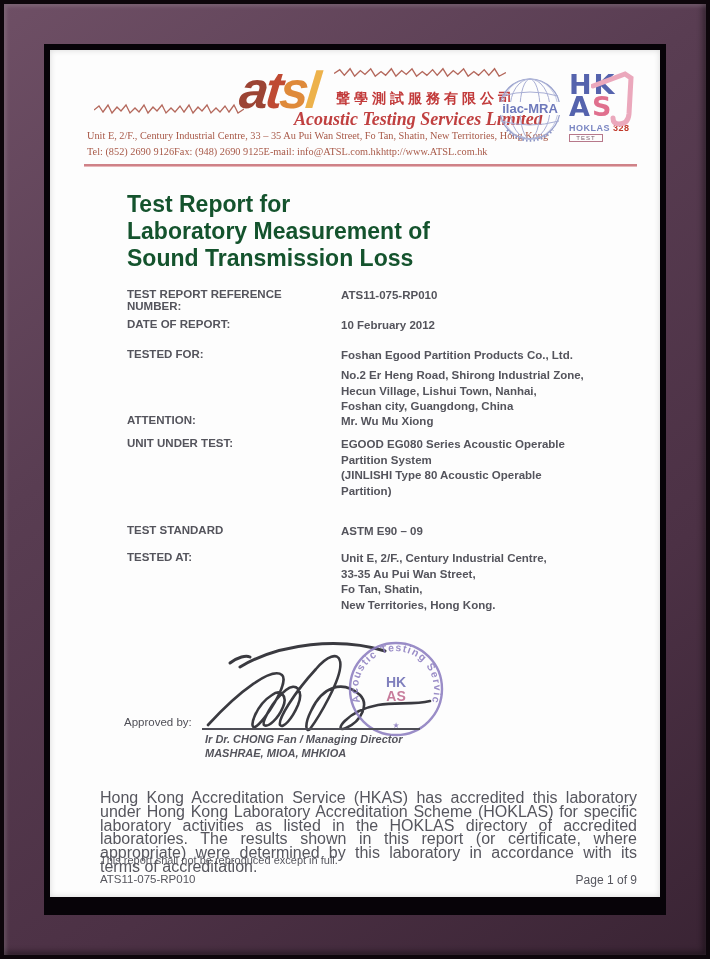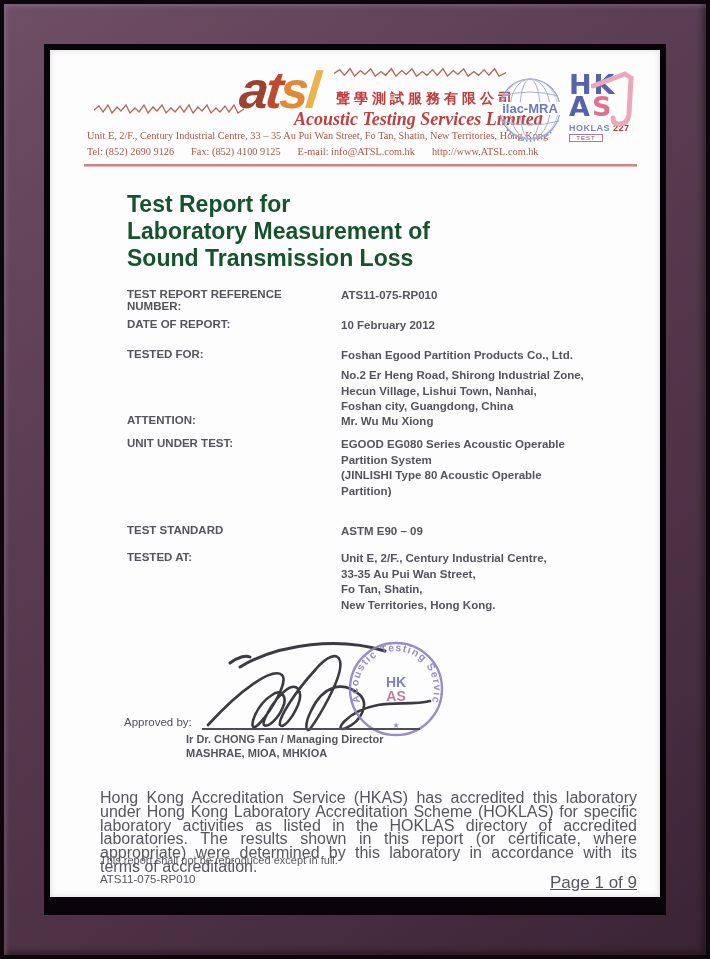--- a/index.html
+++ b/index.html
@@ -19,21 +19,21 @@
     font-size:52px;letter-spacing:-3px;transform:skewX(-6deg);line-height:1;}
   .atsl-logo .c0{color:#9c4434}.atsl-logo .c1{color:#bf4a33}
   .atsl-logo .c2{color:#df8a3a}.atsl-logo .c3{color:#edb24b}
   .company-cn{position:absolute;left:286px;top:40px;font-size:14px;font-weight:bold;
     color:#c23b3b;letter-spacing:4px;white-space:nowrap;}
   .company-en{position:absolute;left:244px;top:59px;font-family:"Liberation Serif",serif;
     font-style:italic;font-weight:bold;font-size:18px;color:#c04040;white-space:nowrap;}
   .hq-address{position:absolute;left:37px;top:80px;font-size:10.3px;color:#a85948;
     font-family:"Liberation Serif",serif;white-space:nowrap;}
   .hq-contact{position:absolute;left:37px;top:96px;font-size:10.3px;color:#a85948;
-    font-family:"Liberation Serif",serif;display:flex;gap:17px;white-space:nowrap;}
+    font-family:"Liberation Serif",serif;display:flex;white-space:nowrap;}
   .ilac-logo{position:absolute;left:447px;top:26px;}
   .hkas-logo{position:absolute;left:519px;top:24px;width:72px;}
   .hkas-letters{position:relative;color:#5563ad;font-weight:bold;font-size:27px;
     line-height:22px;letter-spacing:2px;font-family:"DejaVu Sans",sans-serif;}
   .hkas-letters .s-pink{color:#e0708e;}
   .hkas-swoosh{position:absolute;left:22px;top:-4px;}
   .hoklas-line{margin-top:5px;font-size:9px;font-weight:bold;color:#7a86c2;letter-spacing:.5px;}
   .hoklas-line .num{color:#c0392b;}
   .test-box{margin-top:1px;width:30px;border:1px solid #b7788a;font-size:6px;color:#7a5a6a;
     text-align:center;letter-spacing:1px;padding:0 1px;}
@@ -48,30 +48,30 @@
   .frow{position:absolute;left:77px;width:512px;font-size:11.5px;font-weight:bold;color:#54545c;}
   .flabel{position:absolute;left:0;top:0;width:205px;}
   .fvalue{position:absolute;left:214px;top:0;width:281px;white-space:pre-line;line-height:15.5px;}
   .r0{top:238px}.r1{top:268px}.r2{top:298px}.r3{top:318px}
   .r4{top:364px}.r5{top:387px}.r6{top:474px}.r7{top:501px}
 
   
   .approved-label{position:absolute;left:74px;top:666px;font-size:11.5px;color:#4f4f57;}
   .sig-scrawl{position:absolute;left:150px;top:585px;}
   .sig-line{position:absolute;left:152px;top:678px;width:218px;border-top:2px solid #4d4d55;}
-  .signer-block{position:absolute;left:136px;top:683px;font-size:11px;font-weight:bold;
-    color:#54545c;line-height:13.5px;white-space:nowrap;}
+  .signer-block{position:absolute;left:155px;top:683px;font-size:11px;font-weight:bold;
+    color:#54545c;line-height:13.5px;white-space:nowrap;font-style:italic;}
   .stamp{position:absolute;left:297px;top:590px;opacity:.88;}
 
   
   .accreditation{position:absolute;left:50px;top:741px;width:537px;font-size:16px;
     color:#56565e;line-height:13.8px;text-align:justify;}
   .repro-note{position:absolute;left:50px;top:804px;font-size:11px;color:#56565e;}
   .footer-ref{position:absolute;left:50px;top:823px;font-size:11.5px;color:#56565e;}
-  .footer-page{position:absolute;right:23px;top:823px;font-size:17px;color:#56565e;text-decoration:underline;}
+  .footer-page{position:absolute;right:23px;top:823px;font-size:12px;color:#56565e;}
 </style>
 </head>
 <body>
 
 <div class="frame-outer">
  <div class="frame-mid">
   <div class="frame-inner">
    <div class="paper">
 
     <svg class="zigzag-left" width="150" height="14" viewBox="0 0 150 14">
@@ -83,21 +83,21 @@
     <svg class="zigzag-right" width="172" height="13" viewBox="0 0 150 14" preserveAspectRatio="none">
       <polyline points="0,8 5,4 9,10 14,3 18,11 23,5 27,9 32,3 36,11 41,6 45,10 50,3 54,11 59,5 63,9 68,3 72,11 77,6 81,10 86,4 90,10 95,3 99,11 104,5 108,9 113,3 117,11 122,6 126,10 131,4 135,10 140,3 144,11 150,7" fill="none" stroke="#b4685c" stroke-width="1.3"></polyline>
     </svg>
 
     <div class="company-cn">聲學測試服務有限公司</div>
     <div class="company-en">Acoustic Testing Services Limited</div>
 
     <div class="hq-address">Unit E, 2/F., Century Industrial Centre, 33 – 35 Au Pui Wan Street, Fo Tan, Shatin, New Territories, Hong Kong</div>
     <div class="hq-contact">
       <span>Tel: (852) 2690 9126</span>
-      <span>Fax: (852) 4100 9125</span>
+      <span>Fax: (948) 2690 9125</span>
       <span>E-mail: info@ATSL.com.hk</span>
       <span>http://www.ATSL.com.hk</span>
     </div>
 
     <svg class="ilac-logo" width="66" height="66" viewBox="0 0 66 66">
       <circle cx="33" cy="33" r="30" fill="none" stroke="#98a0cc" stroke-width="1.2"></circle>
       <ellipse cx="33" cy="33" rx="10" ry="30" fill="none" stroke="#a8aed4" stroke-width="1"></ellipse>
       <ellipse cx="33" cy="33" rx="20" ry="30" fill="none" stroke="#a8aed4" stroke-width="1"></ellipse>
       <ellipse cx="33" cy="33" rx="28" ry="30" fill="none" stroke="#b4bada" stroke-width="0.8"></ellipse>
       <path d="M5,20 Q33,12 61,20" fill="none" stroke="#a8aed4" stroke-width="1"></path>
@@ -110,21 +110,21 @@
     <div class="hkas-logo">
       <div class="hkas-letters">
         <div>HK</div>
         <div><span>A</span><span class="s-pink">S</span></div>
         <svg class="hkas-swoosh" width="46" height="58" viewBox="0 0 46 58">
           <path d="M2,16 L34,4 L40,8 L38,44 Q37,54 28,54 Q22,54 22,48" fill="none" stroke="#eba8bc" stroke-width="5" stroke-linecap="round"></path>
         </svg>
       </div>
       <div class="hoklas-line">
         <span>HOKLAS</span>
-        <span class="num">227</span>
+        <span class="num">328</span>
       </div>
       <div class="test-box">TEST</div>
     </div>
 
     <div class="header-divider"></div>
 
     <div class="report-title">
       <div>Test Report for</div>
       <div>Laboratory Measurement of</div>
       <div>Sound Transmission Loss</div>

